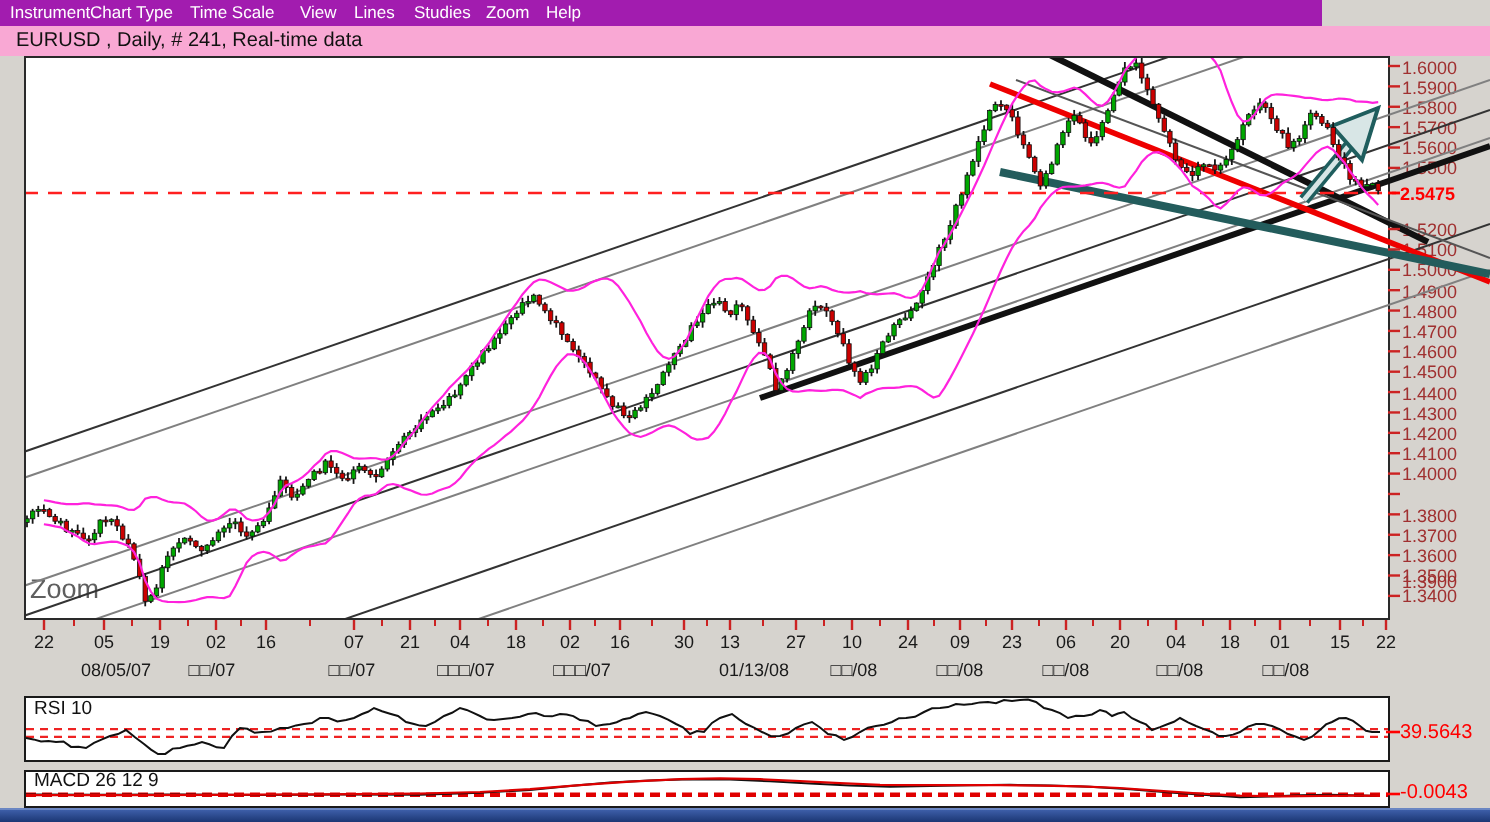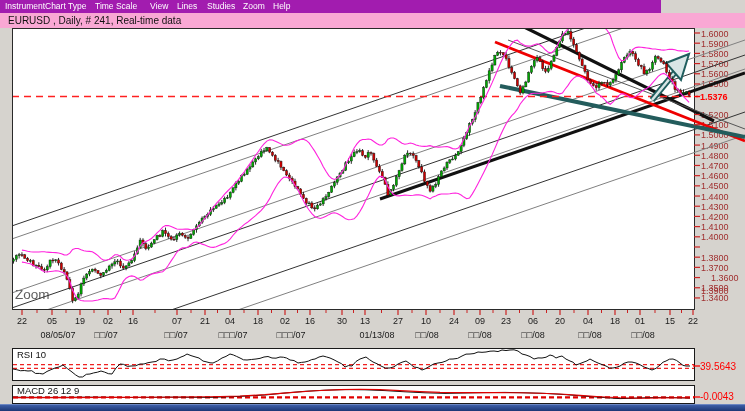--- a/index.html
+++ b/index.html
@@ -44,21 +44,21 @@
 <div class="plot"></div>
 
 <div class="panel" style="top:348px;width:681px;height:31px;"></div>
 <span class="panel-label" style="left:17px;top:349px;">RSI 10</span>
 
 <div class="panel" style="top:385px;width:681px;height:17px;"></div>
 <span class="panel-label" style="left:17px;top:385px;">MACD 26 12 9</span>
 
 <div class="watermark">Zoom</div>
 
-<span class="plabel cur" style="left:700px;top:92px;">1.5376</span>
+<span class="plabel cur" style="left:700px;top:92px;">2.5475</span>
 <span class="vlabel" style="left:700px;top:361px;">39.5643</span>
 <span class="vlabel" style="left:700px;top:391px;">-0.0043</span>
 
 <div id="labels">
     <span class="plabel" style="left: 701px; top: 28.5px;">1.6000</span>
     <span class="plabel" style="left: 701px; top: 38.69px;">1.5900</span>
     <span class="plabel" style="left: 701px; top: 48.88px;">1.5800</span>
     <span class="plabel" style="left: 701px; top: 59.07px;">1.5700</span>
     <span class="plabel" style="left: 701px; top: 69.26px;">1.5600</span>
     <span class="plabel" style="left: 701px; top: 79.45px;">1.5500</span>
@@ -71,21 +71,21 @@
     <span class="plabel" style="left: 701px; top: 171.16px;">1.4600</span>
     <span class="plabel" style="left: 701px; top: 181.35px;">1.4500</span>
     <span class="plabel" style="left: 701px; top: 191.54px;">1.4400</span>
     <span class="plabel" style="left: 701px; top: 201.73px;">1.4300</span>
     <span class="plabel" style="left: 701px; top: 211.92px;">1.4200</span>
     <span class="plabel" style="left: 701px; top: 222.11px;">1.4100</span>
     <span class="plabel" style="left: 701px; top: 232.3px;">1.4000</span>
     <span class="plabel" style="left: 701px; top: 242.49px; margin-top: 44px;">1.3900</span>
     <span class="plabel" style="left: 701px; top: 252.68px;">1.3800</span>
     <span class="plabel" style="left: 701px; top: 262.87px;">1.3700</span>
-    <span class="plabel" style="left: 701px; top: 273.06px; margin-left: 10px;">1.3600</span>
+    <span class="plabel" style="left: 701px; top: 273.06px;">1.3600</span>
     <span class="plabel" style="left: 701px; top: 283.25px;">1.3500</span>
     <span class="plabel" style="left: 701px; top: 293.44px;">1.3400</span>
     <span class="dlabel" style="left: 12px; top: 316px;">22</span>
     <span class="dlabel" style="left: 42px; top: 316px;">05</span>
     <span class="dlabel" style="left: 70px; top: 316px;">19</span>
     <span class="dlabel" style="left: 98px; top: 316px;">02</span>
     <span class="dlabel" style="left: 123px; top: 316px;">16</span>
     <span class="dlabel" style="left: 167px; top: 316px;">07</span>
     <span class="dlabel" style="left: 195px; top: 316px;">21</span>
     <span class="dlabel" style="left: 220px; top: 316px;">04</span>

